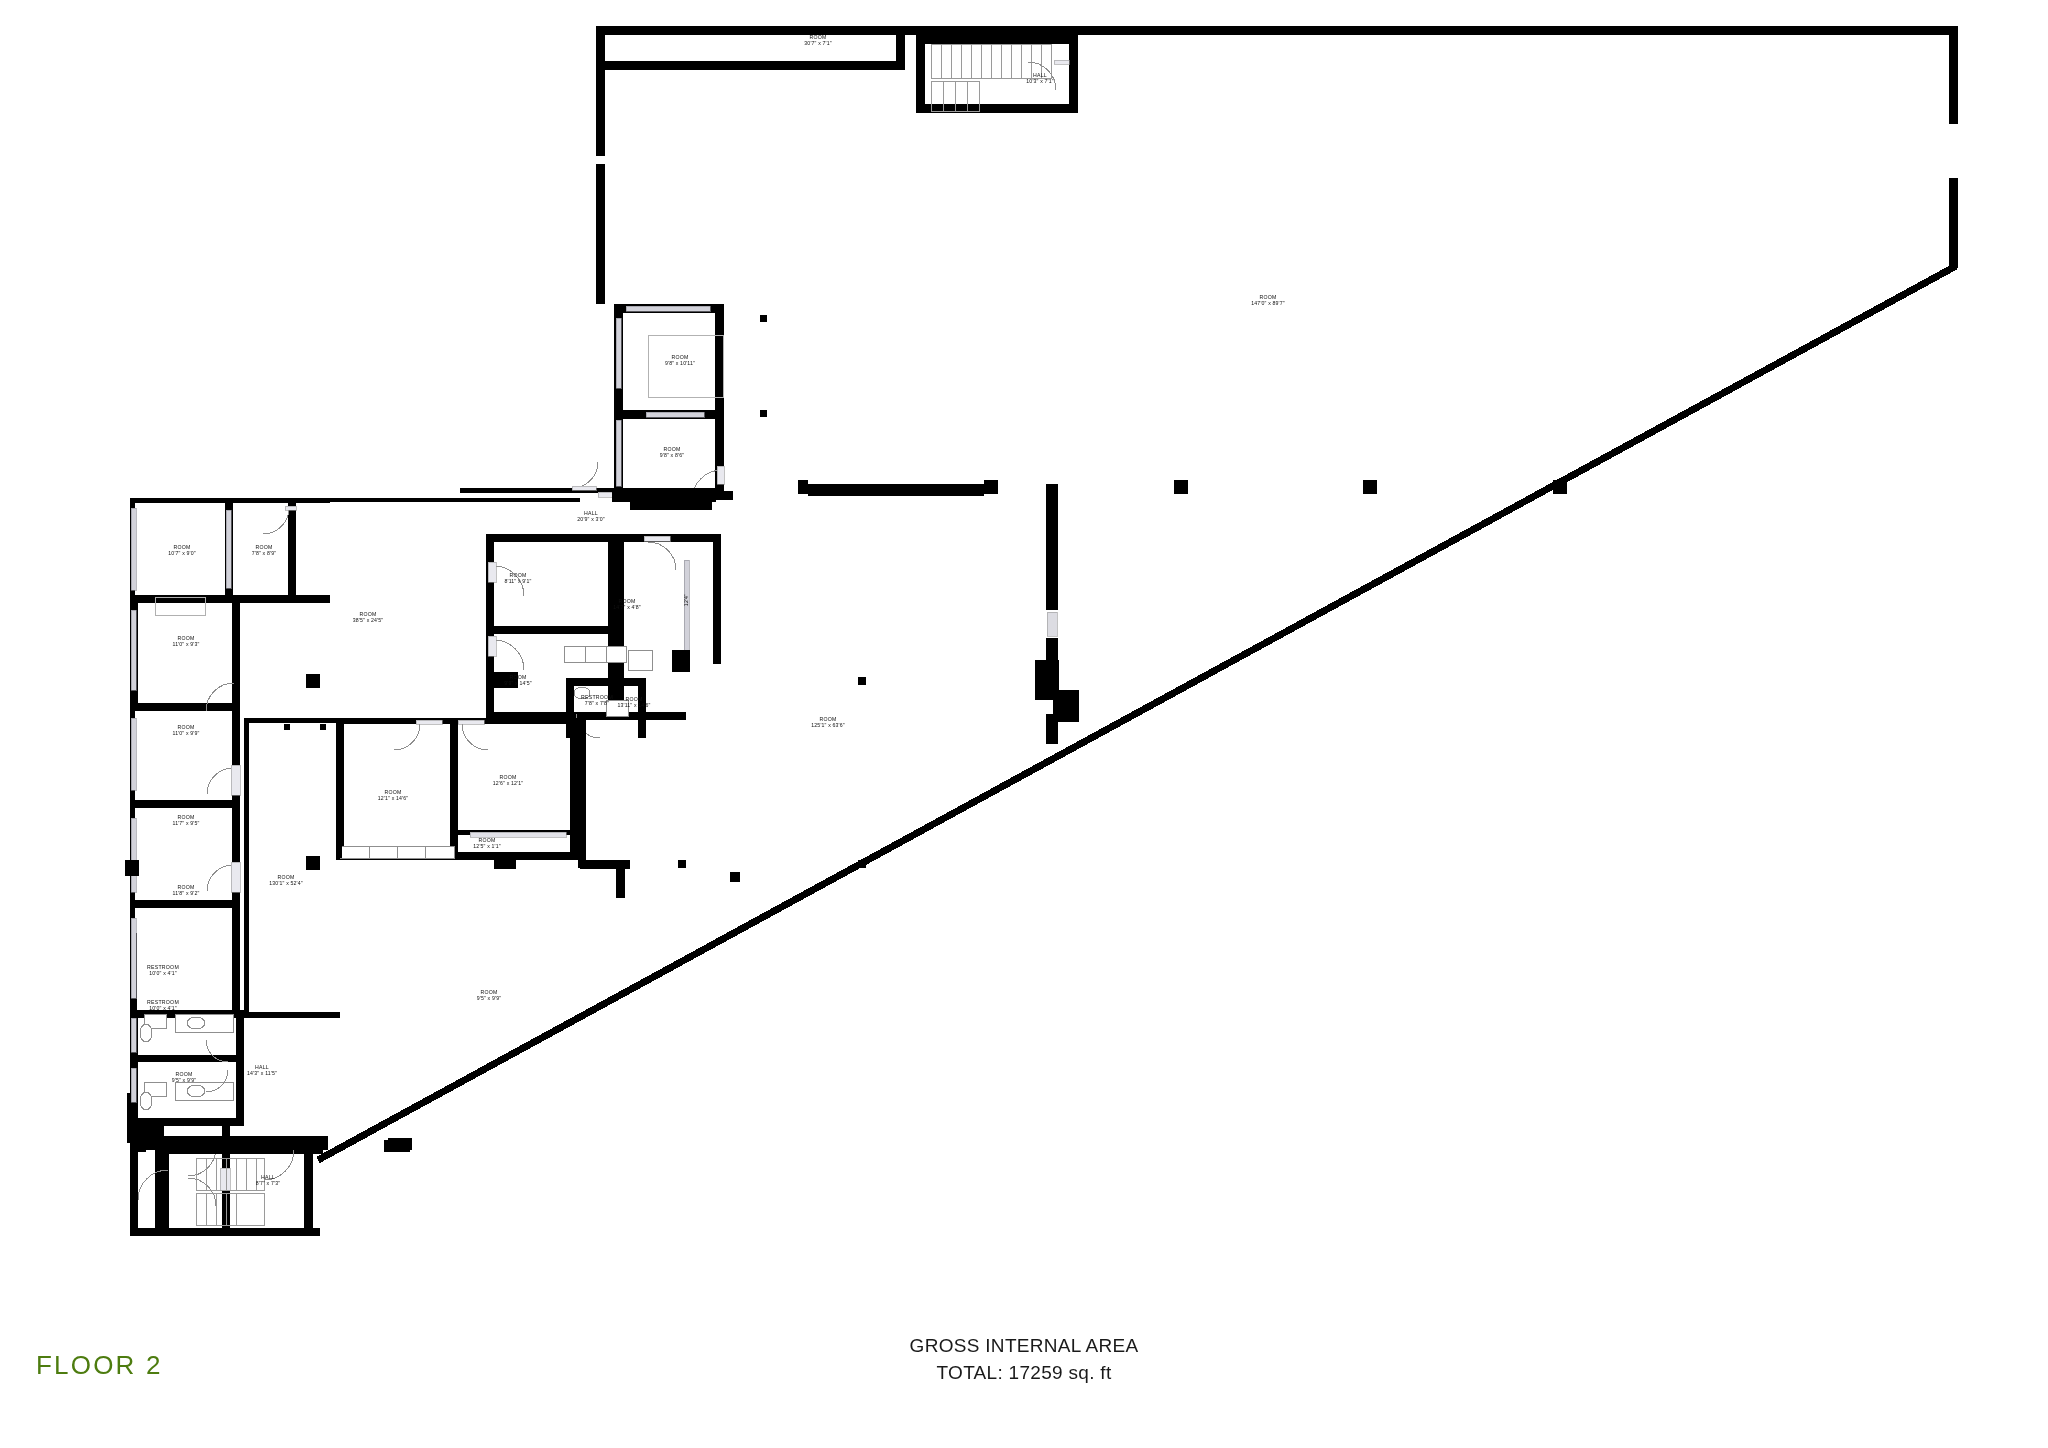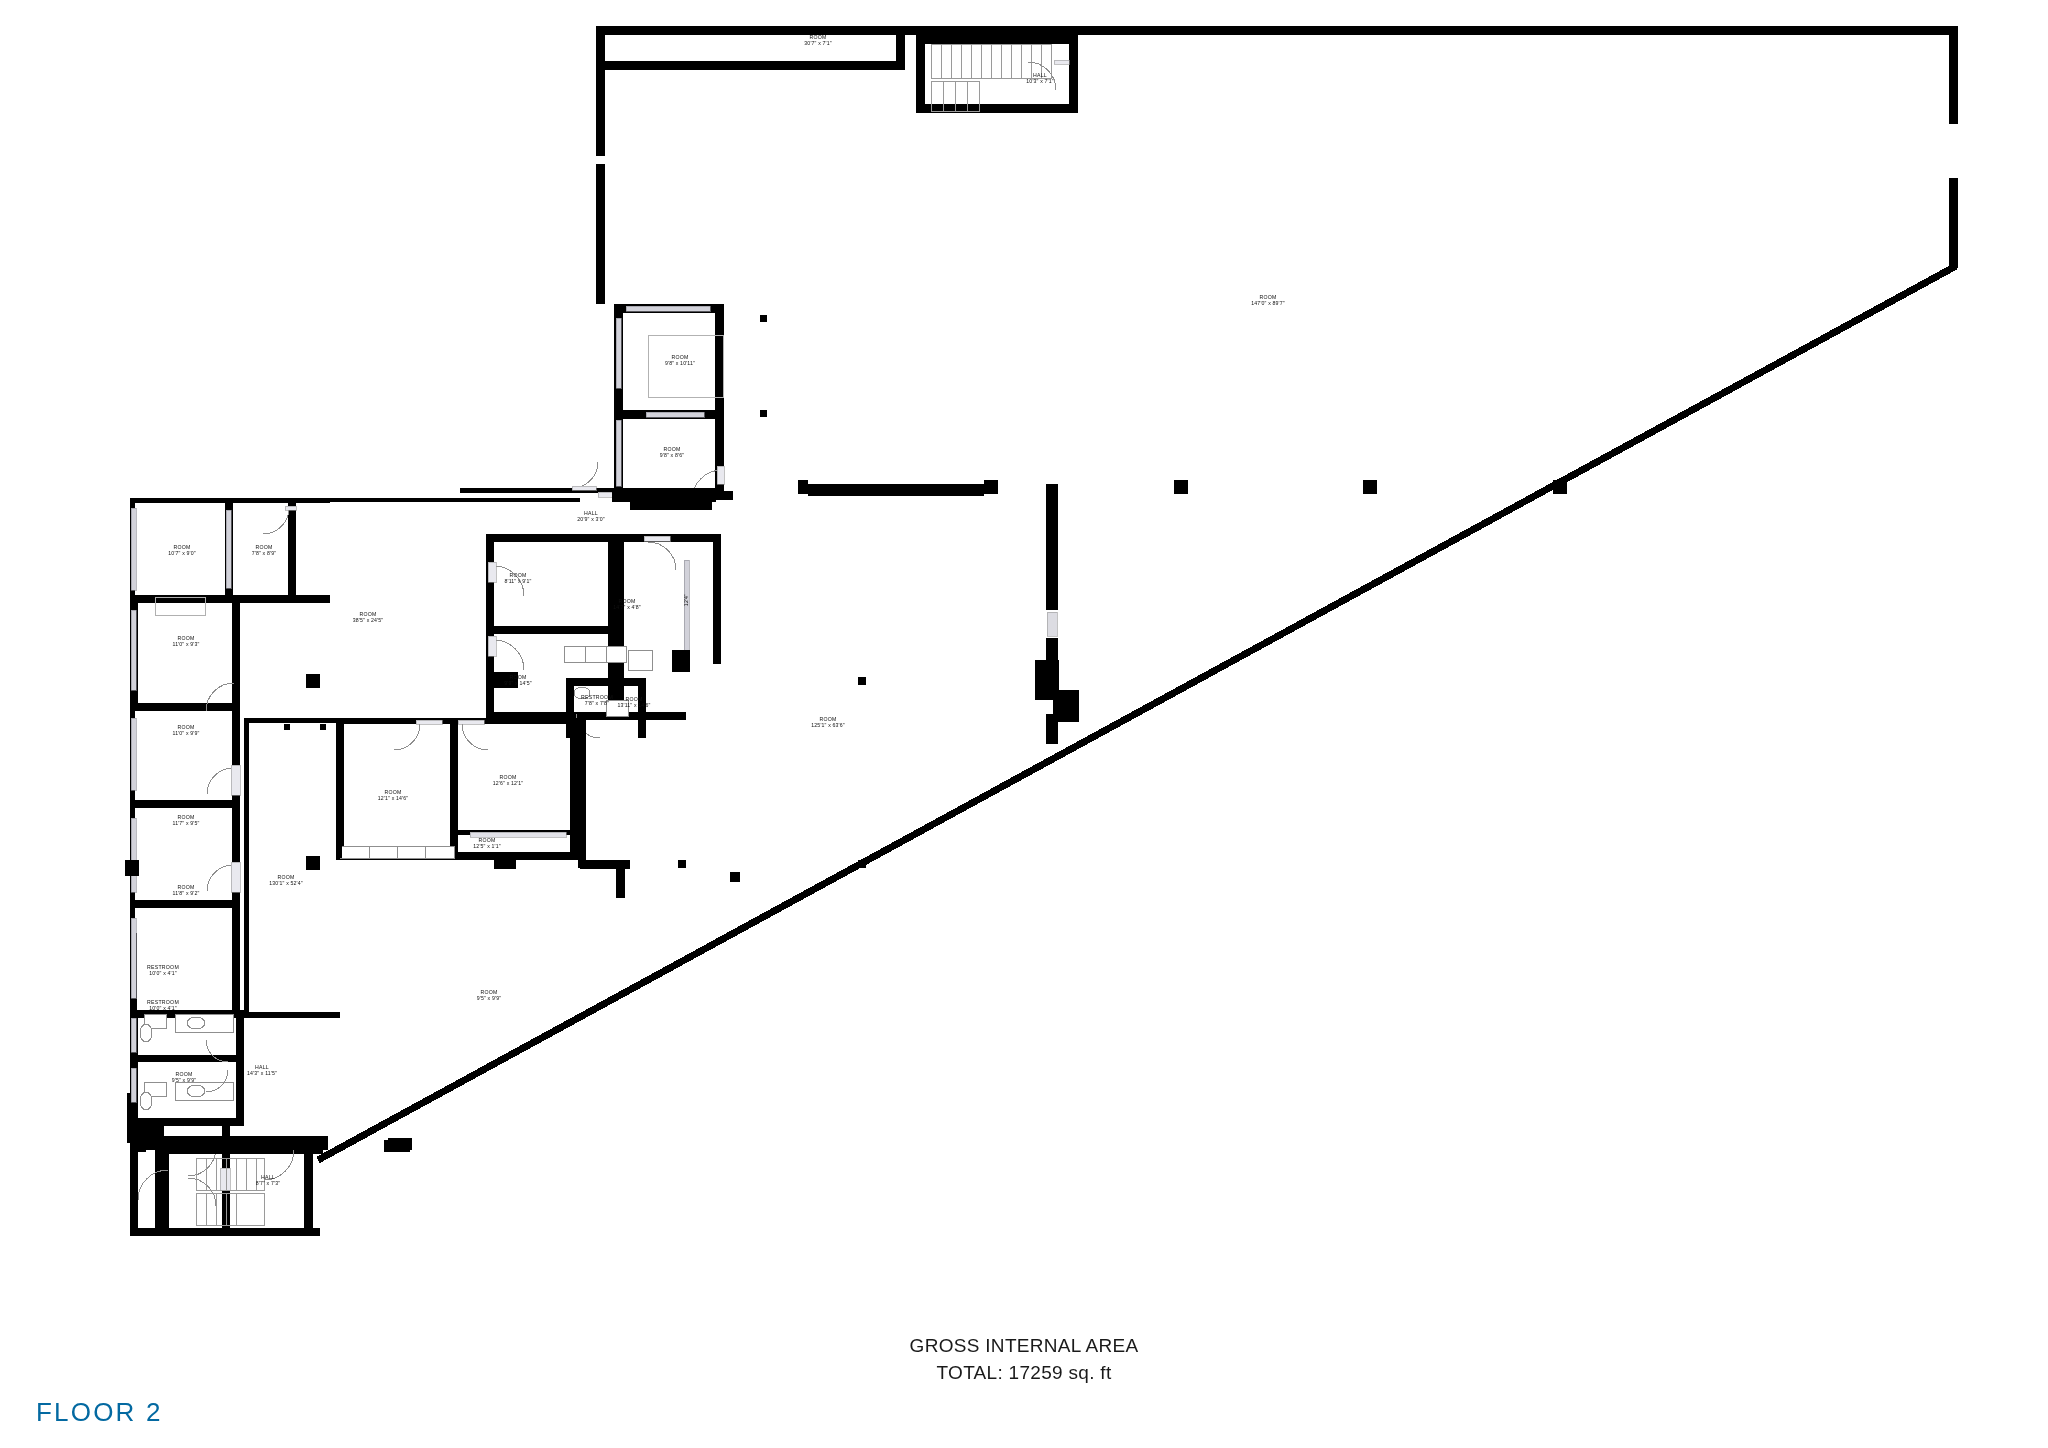--- a/index.html
+++ b/index.html
@@ -19,22 +19,22 @@
   }
   .footer-line{
     font-size:19px;color:#1a1a1a;letter-spacing:.3px;line-height:27px;
     font-family:"Liberation Sans", sans-serif;
   }
   .footer-disclaimer{
     font-size:16.5px;color:#b9b9b9;letter-spacing:1.0px;line-height:26px;
     font-family:"Liberation Sans", sans-serif;
   }
   .floor-tag{
-    position:absolute;left:36px;top:1397px;
-    font-size:26px;color:#0369a1;letter-spacing:2.2px;
+    position:absolute;left:36px;top:1350px;
+    font-size:26px;color:#4d7c0f;letter-spacing:2.2px;
     font-family:"Liberation Sans", sans-serif;
   }
 
   
   .room-label{
     position:absolute;transform:translate(-50%,-50%);
     text-align:center;pointer-events:none;white-space:nowrap;
     font-family:"Liberation Sans", sans-serif;
   }
   .room-label .rl-name{

